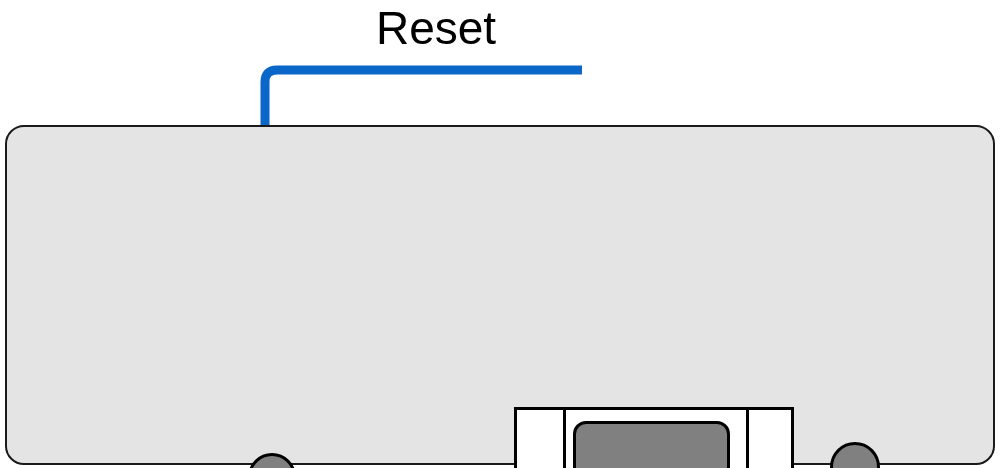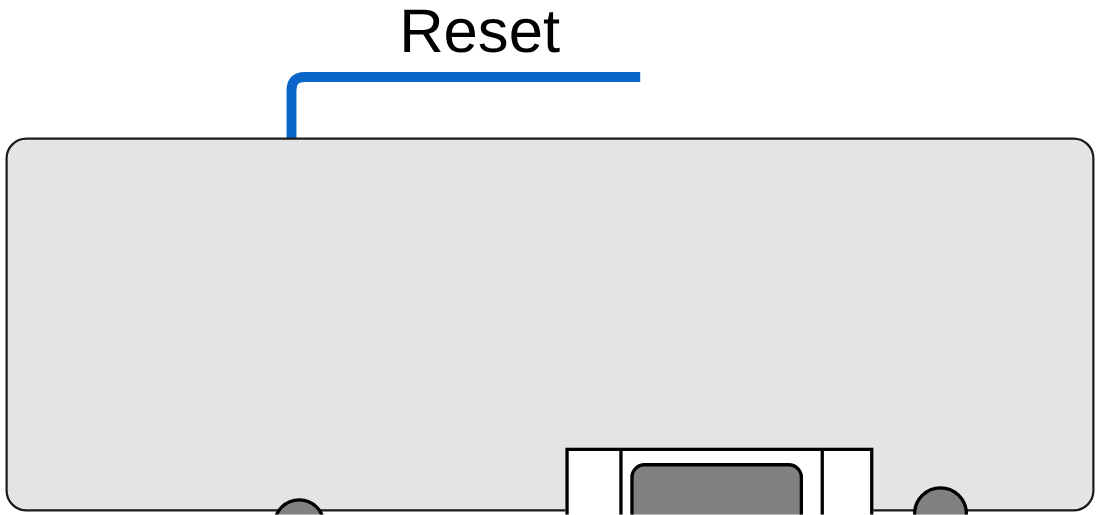--- a/index.html
+++ b/index.html
@@ -20,21 +20,21 @@
     overflow: hidden;
   }
 
   
   .callout-title {
     position: absolute;
     left: 0;
     top: 2px;
     width: 872px;           
     text-align: center;
-    font-size: 56px;
+    font-size: 46px;
     line-height: 52px;
     color: #000000;
     letter-spacing: 0px;
     white-space: nowrap;
   }
 
   
   .callout-svg {
     position: absolute;
     left: 0;

